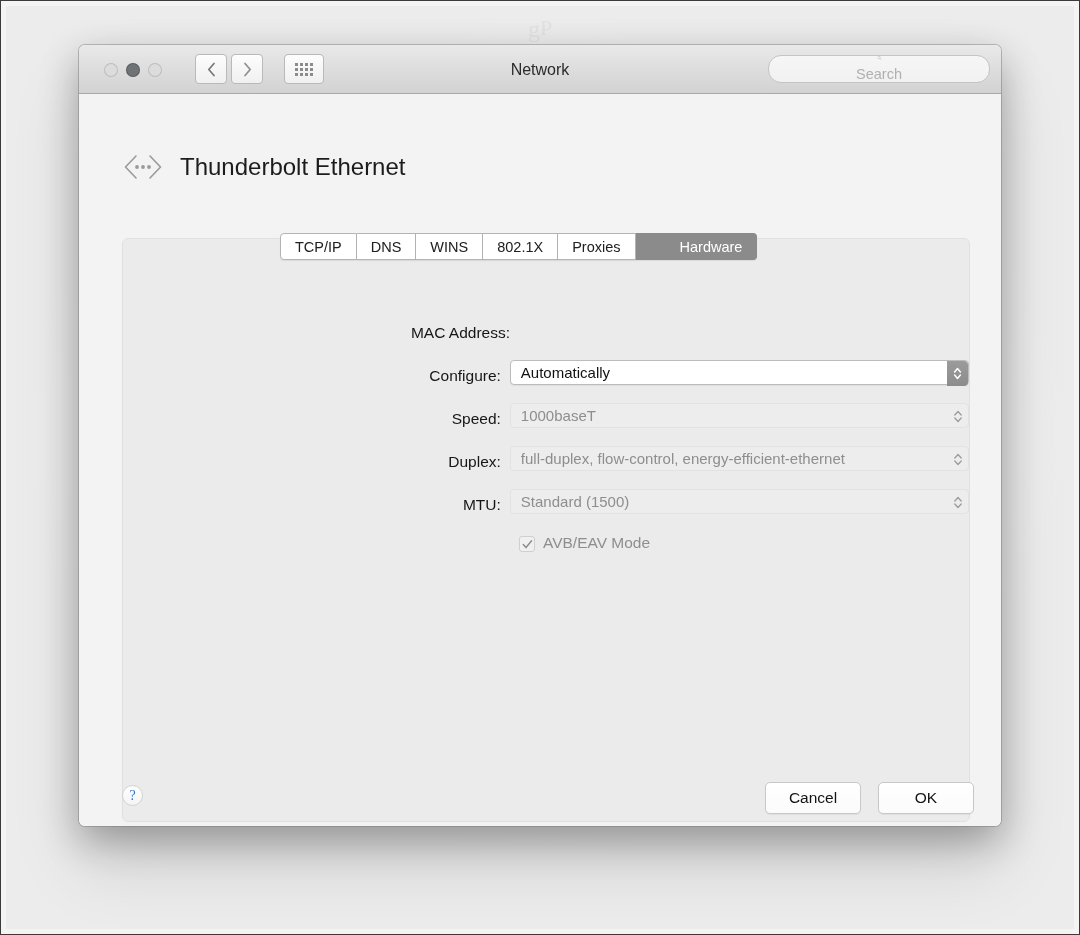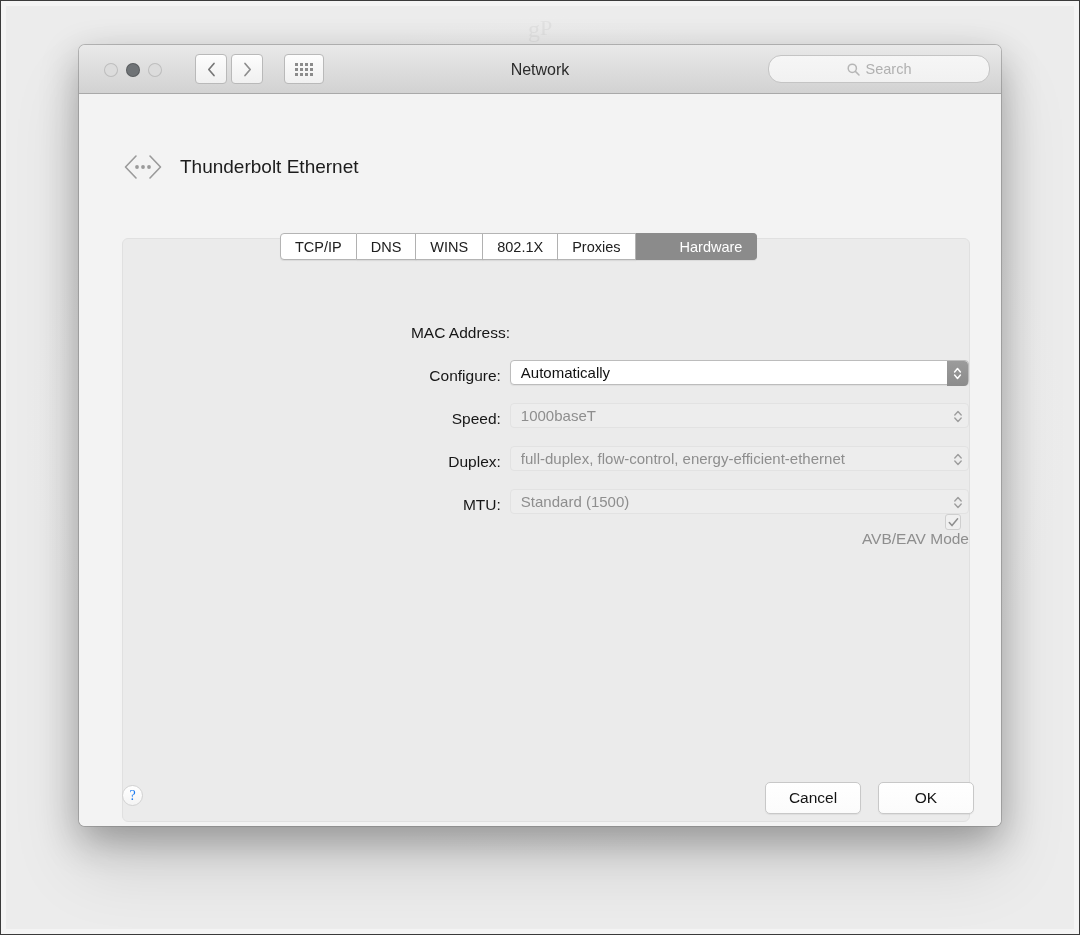--- a/index.html
+++ b/index.html
@@ -99,36 +99,36 @@
     position:absolute; left:0; top:0; width:100%; height:49px;
     display:flex; align-items:center; justify-content:center;
     font-size:16px; color:#2b2b2b;
   }
   .searchbox {
     position:absolute; right:11px; top:10px;
     width:222px; height:28px;
     background:linear-gradient(#f6f6f6,#f1f1f1);
     border:1px solid #c4c4c4;
     border-radius:13px;
-    display:flex; align-items:center; justify-content:center; gap:6px;
+    display:flex; align-items:center; justify-content:center; gap:6px;flex-direction:column;
   }
   .searchbox .ph { font-size:14.5px; color:#b0b0b0; }
 
   
   .body {
     position:relative;
     height:732px;
     background:#f3f3f3;
   }
   .iface-head {
     position:absolute; left:43px; top:58px;
     display:flex; align-items:center; gap:16px;
   }
   .tb-icon { width:42px; height:30px; }
-  .iface-name { font-size:19px; color:#1c1c1c; }
+  .iface-name { font-size:24px; color:#1c1c1c; }
 
   
   .tabbar {
     position:absolute; left:201px; top:139px;
     display:flex;
     height:27px;
     z-index:4;
   }
   .tab {
     height:27px;
@@ -213,21 +213,21 @@
     display:flex; align-items:center; justify-content:center;
   }
   .popup .stepper-light {
     position:absolute; right:5px; top:0px;
     height:25px;
     display:flex; align-items:center; justify-content:center;
   }
   .popup .txt { position:relative; z-index:1; }
   .popup.disabled .txt { max-width:440px; overflow:hidden; white-space:nowrap; }
 
-  .checkrow { height:38px;flex-direction:column; }
+  .checkrow { height:38px; }
   .checkbox {
     width:16px; height:16px;
     background:#f0f0f0;
     border:1px solid #cfcfcf;
     border-radius:3px;
     display:flex; align-items:center; justify-content:center;
     margin-right:8px;
   }
   .chk-label { font-size:15.5px; color:#8e8e8e; }
 

